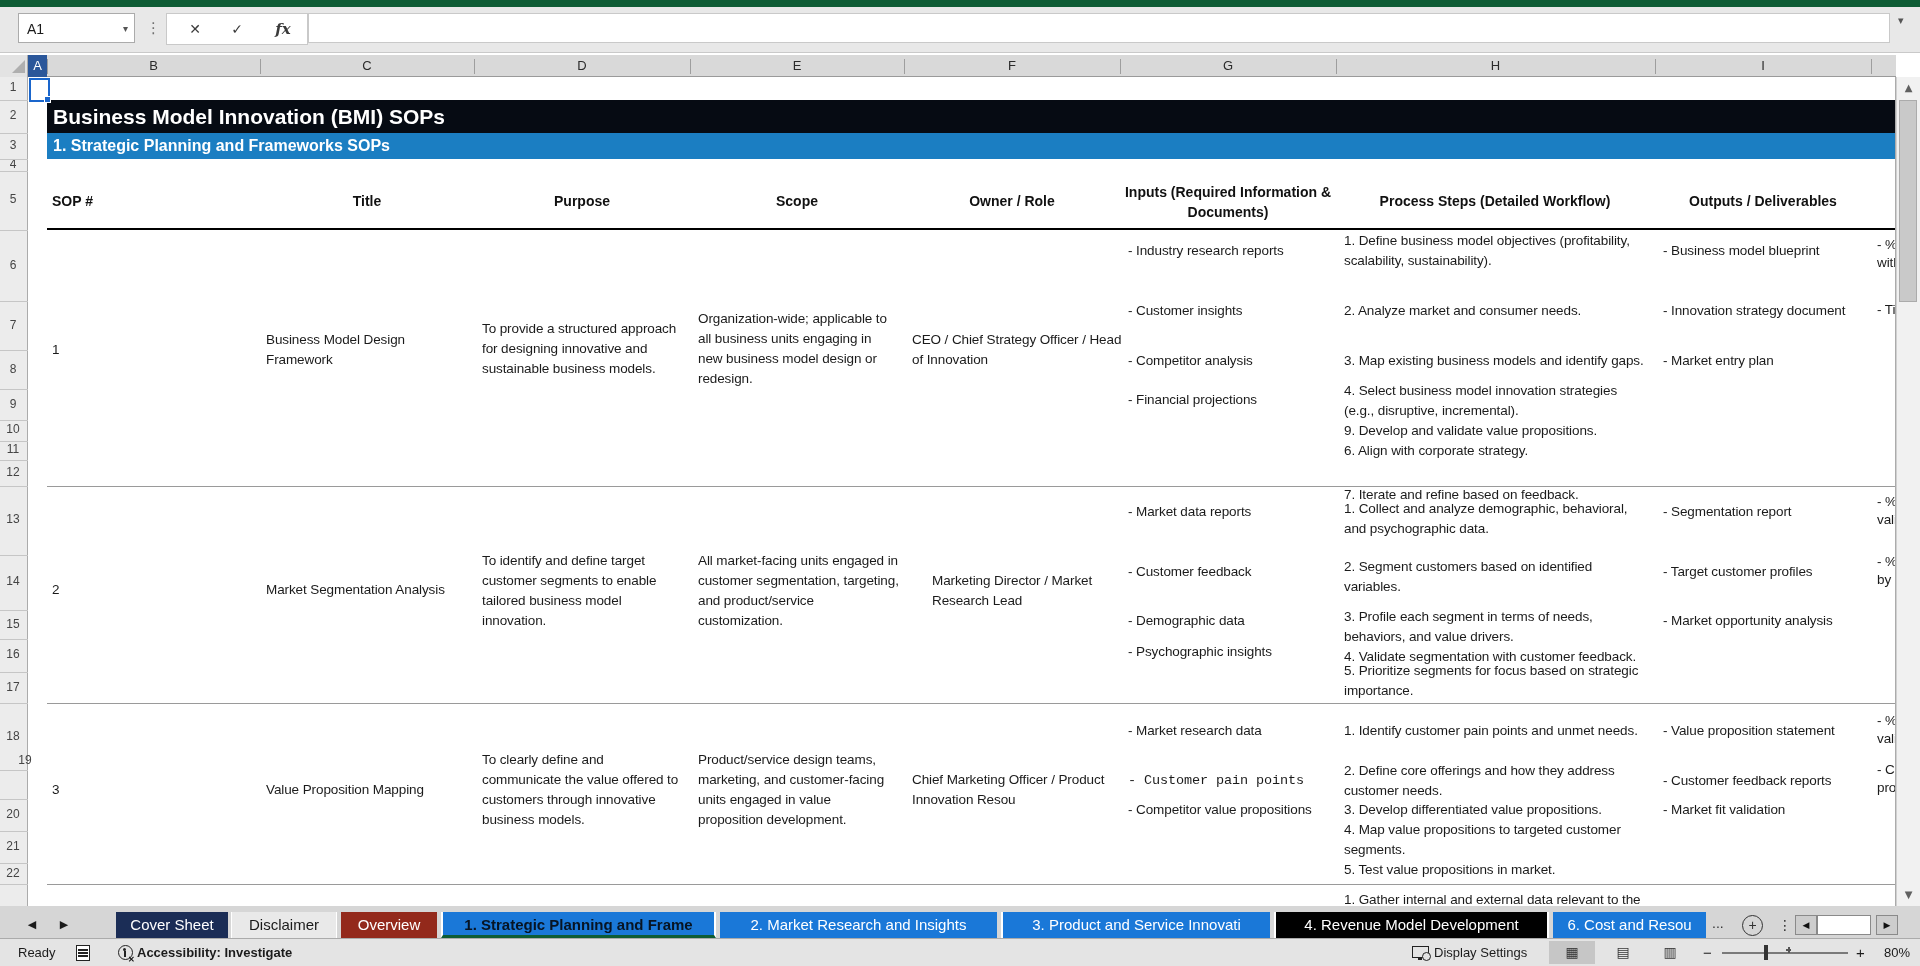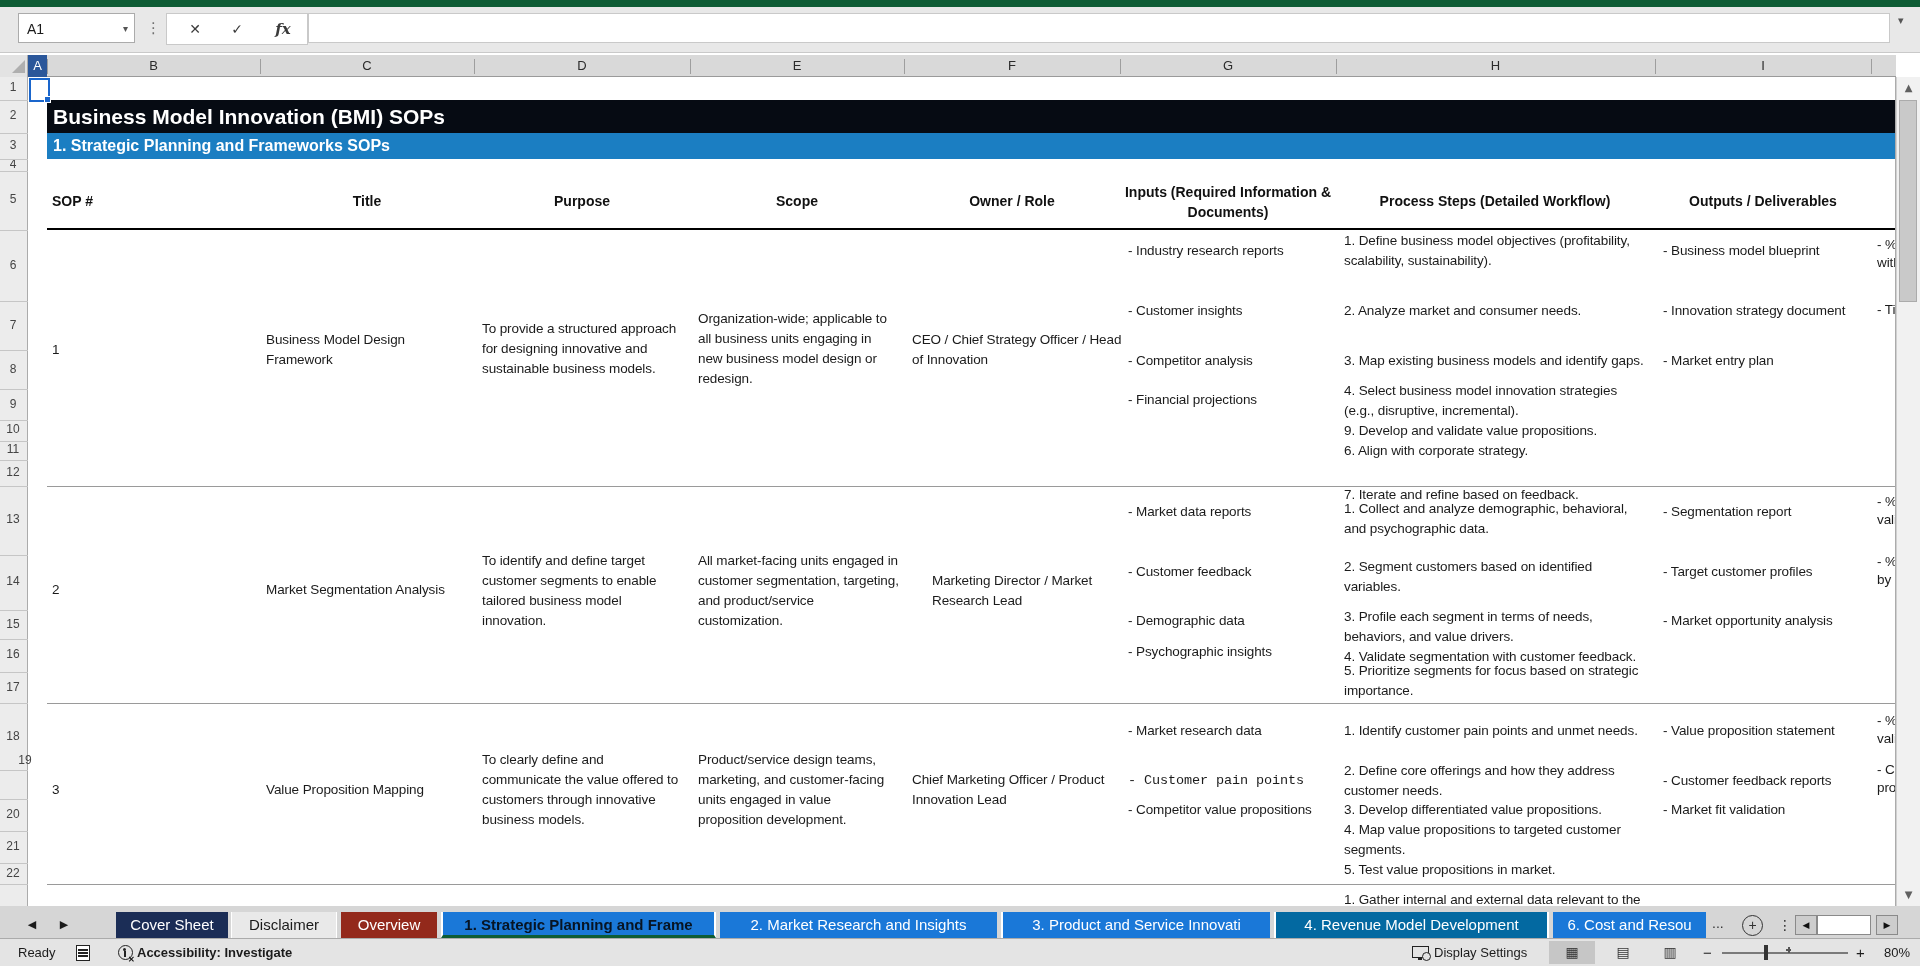--- a/index.html
+++ b/index.html
@@ -244,21 +244,21 @@
       <div class="ct" style="left: 266px; top: 780px;">Value Proposition Mapping</div>
       <div class="ct" style="left: 482px; top: 750px;">To clearly define and
 communicate the value offered to
 customers through innovative
 business models.</div>
       <div class="ct" style="left: 698px; top: 750px;">Product/service design teams,
 marketing, and customer-facing
 units engaged in value
 proposition development.</div>
       <div class="ct" style="left: 912px; top: 770px;">Chief Marketing Officer / Product
-Innovation Lead</div>
+Innovation Resou</div>
       <div class="ct" style="left: 1128px; top: 721px;">- Market research data</div>
       <div class="ct" style="left: 1128px; top: 771px; font-family: Liberation Mono, monospace;">- Customer pain points</div>
       <div class="ct" style="left: 1128px; top: 800px;">- Competitor value propositions</div>
       <div class="ct" style="left: 1344px; top: 721px;">1. Identify customer pain points and unmet needs.</div>
       <div class="ct" style="left: 1344px; top: 761px;">2. Define core offerings and how they address
 customer needs.</div>
       <div class="ct" style="left: 1344px; top: 800px;">3. Develop differentiated value propositions.</div>
       <div class="ct" style="left: 1344px; top: 820px;">4. Map value propositions to targeted customer
 segments.</div>
       <div class="ct" style="left: 1344px; top: 860px;">5. Test value propositions in market.</div>
@@ -289,21 +289,21 @@
   <div class="abs" id="tabbar"></div>
   <div class="tnav" style="left:22px;">◀</div>
   <div class="tnav" style="left:54px;">▶</div>
 
   <div class="tab" style="left:116px;width:112px;background:#1B2D56;color:#fff;"><span>Cover Sheet</span></div>
   <div class="tab" style="left:231px;width:106px;background:#E9E9E9;color:#1a1a1a;border-left:1px solid #fff;border-right:1px solid #fff;"><span>Disclaimer</span></div>
   <div class="tab" style="left:341px;width:96px;background:#93291B;color:#fff;"><span>Overview</span></div>
   <div class="tab" style="left:441px;width:275px;background:#1A78D8;color:#071423;font-weight:bold;border-left:2px solid #fff;border-right:2px solid #fff;border-bottom:3px solid #0E5C35;"><span>1. Strategic Planning and Frame</span></div>
   <div class="tab" style="left:720px;width:277px;background:#1A78D8;color:#fff;"><span>2. Market Research and Insights</span></div>
   <div class="tab" style="left:1001px;width:269px;background:#1A78D8;color:#fff;border-left:2px solid #fff;"><span>3. Product and Service Innovati</span></div>
-  <div class="tab" style="left:1274px;width:275px;background:#0369a1;color:#fff;border-left:2px solid #fff;border-right:2px solid #fff;"><span>4. Revenue Model Development</span></div>
+  <div class="tab" style="left:1274px;width:275px;background:#000000;color:#fff;border-left:2px solid #fff;border-right:2px solid #fff;"><span>4. Revenue Model Development</span></div>
   <div class="tab" style="left:1553px;width:153px;background:#1A78D8;color:#fff;"><span>6. Cost and Resou</span></div>
 
   <div class="abs" style="left:1712px;top:912px;height:26px;line-height:22px;font-size:14px;color:#333;">...</div>
   <div class="abs" style="left:1742px;top:915px;width:19px;height:19px;border:1.5px solid #333;border-radius:50%;text-align:center;line-height:19px;font-size:14px;color:#333;">+</div>
   <div class="abs" style="left:1778px;top:912px;height:26px;line-height:26px;font-size:14px;color:#333;font-family:'DejaVu Sans',sans-serif;">⋮</div>
   <div class="abs" style="left:1795px;top:915px;width:22px;height:20px;background:#CDCDCD;border:1px solid #8a8a8a;box-sizing:border-box;text-align:center;line-height:18px;font-size:9px;color:#111;font-family:'DejaVu Sans',sans-serif;">◀</div>
   <div class="abs" style="left:1817px;top:915px;width:54px;height:20px;background:#fff;border:1px solid #8a8a8a;box-sizing:border-box;"></div>
   <div class="abs" style="left:1876px;top:915px;width:22px;height:20px;background:#CDCDCD;border:1px solid #8a8a8a;box-sizing:border-box;text-align:center;line-height:18px;font-size:9px;color:#111;font-family:'DejaVu Sans',sans-serif;">▶</div>
 
   <div class="abs" id="statusbar">

